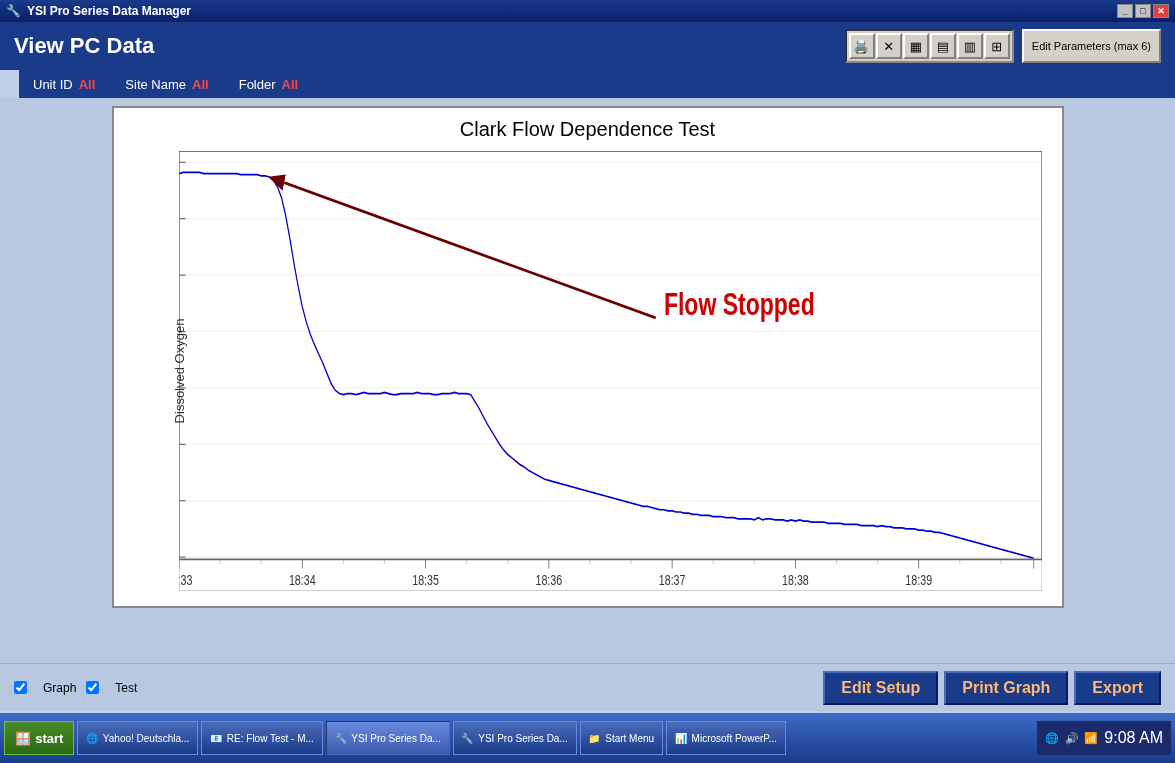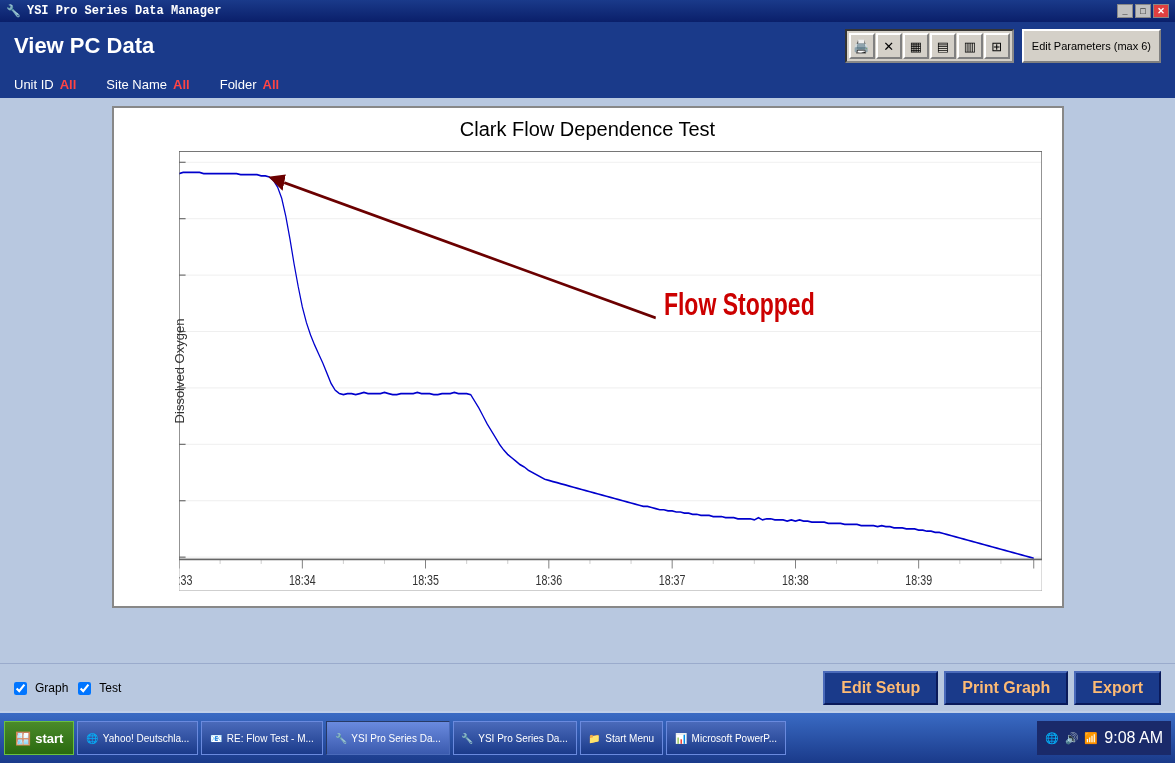--- a/index.html
+++ b/index.html
@@ -9,21 +9,21 @@
     #title-bar {
       background: linear-gradient(to bottom, #1a3a8a, #0a1f6a);
       color: white;
       height: 22px;
       display: flex;
       align-items: center;
       padding: 0 6px;
       font-size: 12px;
       font-weight: bold;
     }
-    #title-bar .title-text { flex: 1; font-family: Liberation Mono, monospace; }
+    #title-bar .title-text { flex: 1; }
     #title-bar .win-buttons { display: flex; gap: 2px; }
     #title-bar .win-btn {
       width: 16px; height: 14px;
       background: #c0c0c0;
       border: 1px solid #888;
       display: flex; align-items: center; justify-content: center;
       font-size: 9px; cursor: pointer; color: #000;
     }
 
     
@@ -70,20 +70,21 @@
     
     #filter-bar {
       background: #1a3a8a;
       color: white;
       padding: 5px 14px;
       display: flex;
       align-items: center;
       gap: 30px;
       height: 28px;
       font-size: 13px;
+      margin-left: 19px;
     }
     .filter-item { display: flex; align-items: center; gap: 6px; }
     .filter-label { color: white; }
     .filter-value { color: #ff4444; font-weight: bold; }
 
     
     #main-content {
       background: #b8c8e0;
       padding: 8px;
       height: calc(763px - 22px - 48px - 28px - 50px - 50px);
@@ -135,21 +136,21 @@
     #bottom-controls {
       background: #b8c8e0;
       padding: 6px 14px;
       display: flex;
       align-items: center;
       justify-content: space-between;
       height: 48px;
       border-top: 1px solid #9aabcc;
     }
     .bottom-left { display: flex; align-items: center; gap: 10px; }
-    .checkbox-item { display: flex; align-items: flex-end; gap: 8px; font-size: 12px; }
+    .checkbox-item { display: flex; align-items: flex-start; gap: 16px; font-size: 12px; }
     .checkbox-item input { margin: 0; }
     .bottom-right { display: flex; gap: 6px; }
     .action-btn {
       background: #1a3a8a;
       color: #fdba74;
       border: 2px solid;
       border-color: #4a6aba #0a1a5a #0a1a5a #4a6aba;
       padding: 6px 16px;
       font-size: 16px;
       cursor: pointer;

